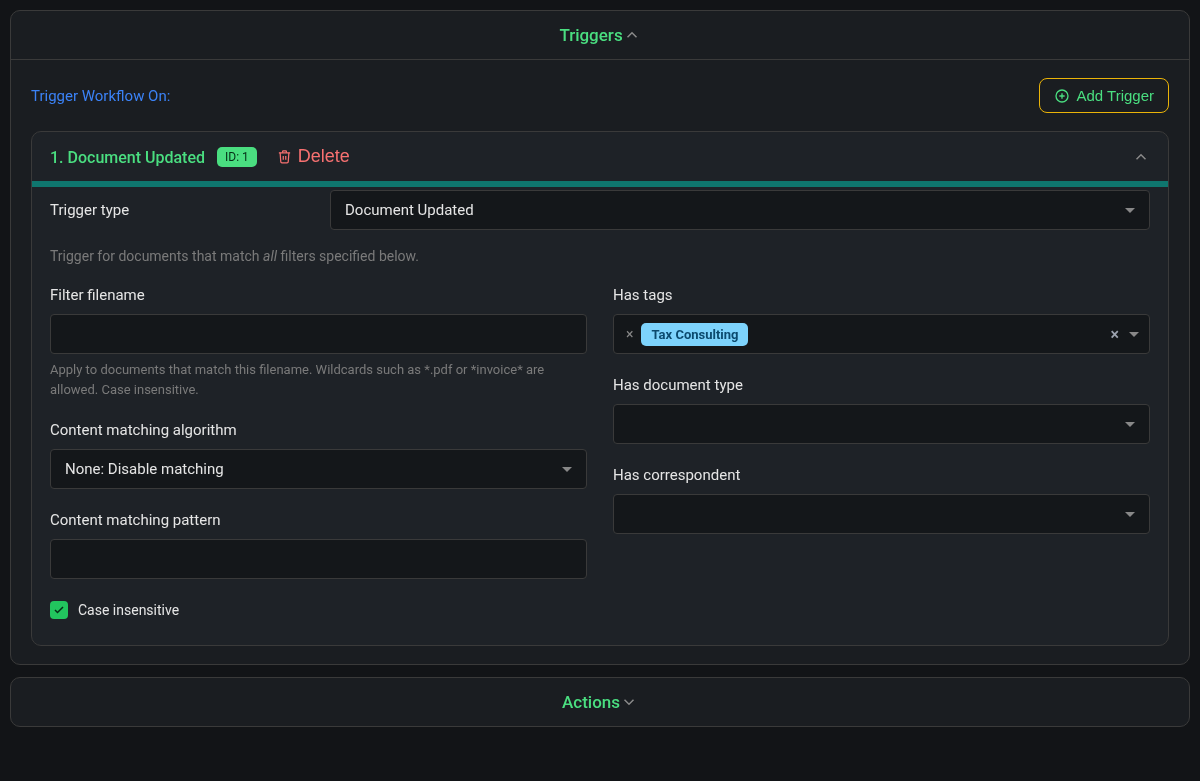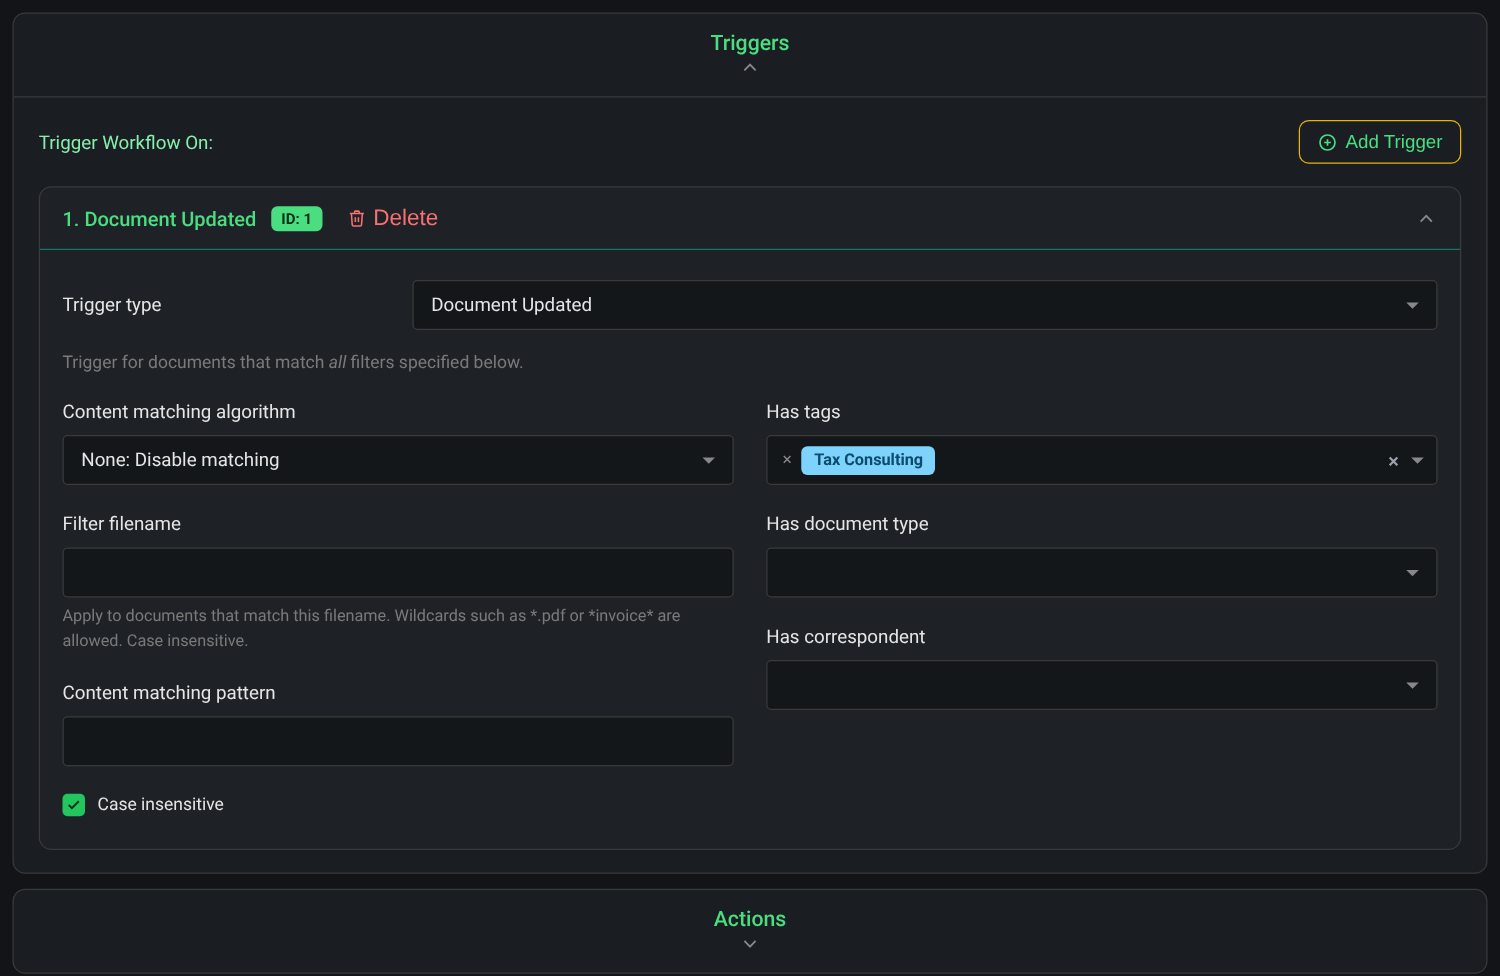--- a/index.html
+++ b/index.html
@@ -20,21 +20,20 @@
       background: #1a1d21;
       margin-bottom: 12px;
       overflow: hidden;
     }
     .panel-header {
       display: flex;
       align-items: center;
       justify-content: center;
       padding: 14px 20px;
       cursor: pointer;
-      flex-direction: column;
     }
     .panel-title {
       color: #4ade80;
       font-size: 17px;
       font-weight: 500;
     }
     .chevron {
       width: 18px;
       height: 18px;
       stroke: #888;
@@ -45,21 +44,21 @@
       border-top: 1px solid #3a3a3a;
       padding: 18px 20px;
     }
     .row-flex {
       display: flex;
       align-items: center;
       justify-content: space-between;
       margin-bottom: 18px;
     }
     .subtitle {
-      color: #86efac;
+      color: #3b82f6;
       font-size: 15px;
     }
     .add-btn {
       display: inline-flex;
       align-items: center;
       gap: 6px;
       border: 1px solid #eab308;
       color: #4ade80;
       background: transparent;
       border-radius: 8px;
@@ -90,21 +89,21 @@
       gap: 12px;
     }
     .trigger-title {
       color: #4ade80;
       font-size: 16px;
       font-weight: 500;
     }
     .badge {
       background: #4ade80;
       color: #052e16;
-      font-weight: 700;
+      font-weight: 400;
       font-size: 12px;
       padding: 3px 8px;
       border-radius: 5px;
     }
     .delete-btn {
       display: inline-flex;
       align-items: center;
       gap: 6px;
       color: #f87171;
       font-size: 18px;
@@ -112,22 +111,22 @@
       border: none;
       background: none;
       margin-left: 8px;
     }
     .delete-btn svg {
       stroke: #f87171;
       fill: none;
       stroke-width: 2;
     }
     .trigger-body {
-      border-top: 1px solid #0f766e;
-      padding: 24px 18px 26px 18px;
+      border-top: 6px solid #0f766e;
+      padding: 3px 18px 26px 18px;
     }
     .form-row {
       display: flex;
       align-items: center;
       margin-bottom: 18px;
       gap: 20px;
     }
     .form-row .label {
       width: 260px;
       color: #e5e5e5;
@@ -297,33 +296,33 @@
         </div>
 
         <div class="help-text-full">
           <span>Trigger for documents that match </span><em>all</em><span> filters specified below.</span>
         </div>
 
         <div class="two-col">
 
           <div>
             <div class="field-group">
+              <span class="field-label">Filter filename</span>
+              <div class="input">
+                <span></span>
+              </div>
+              <div class="hint">Apply to documents that match this filename. Wildcards such as *.pdf or *invoice* are allowed. Case insensitive.</div>
+            </div>
+
+            <div class="field-group">
               <span class="field-label">Content matching algorithm</span>
               <div class="select">
                 <span>None: Disable matching</span>
                 <span class="caret"></span>
               </div>
-            </div>
-
-            <div class="field-group">
-              <span class="field-label">Filter filename</span>
-              <div class="input">
-                <span></span>
-              </div>
-              <div class="hint">Apply to documents that match this filename. Wildcards such as *.pdf or *invoice* are allowed. Case insensitive.</div>
             </div>
 
             <div class="field-group">
               <span class="field-label">Content matching pattern</span>
               <div class="input">
                 <span></span>
               </div>
             </div>
 
             <div class="checkbox-row">

